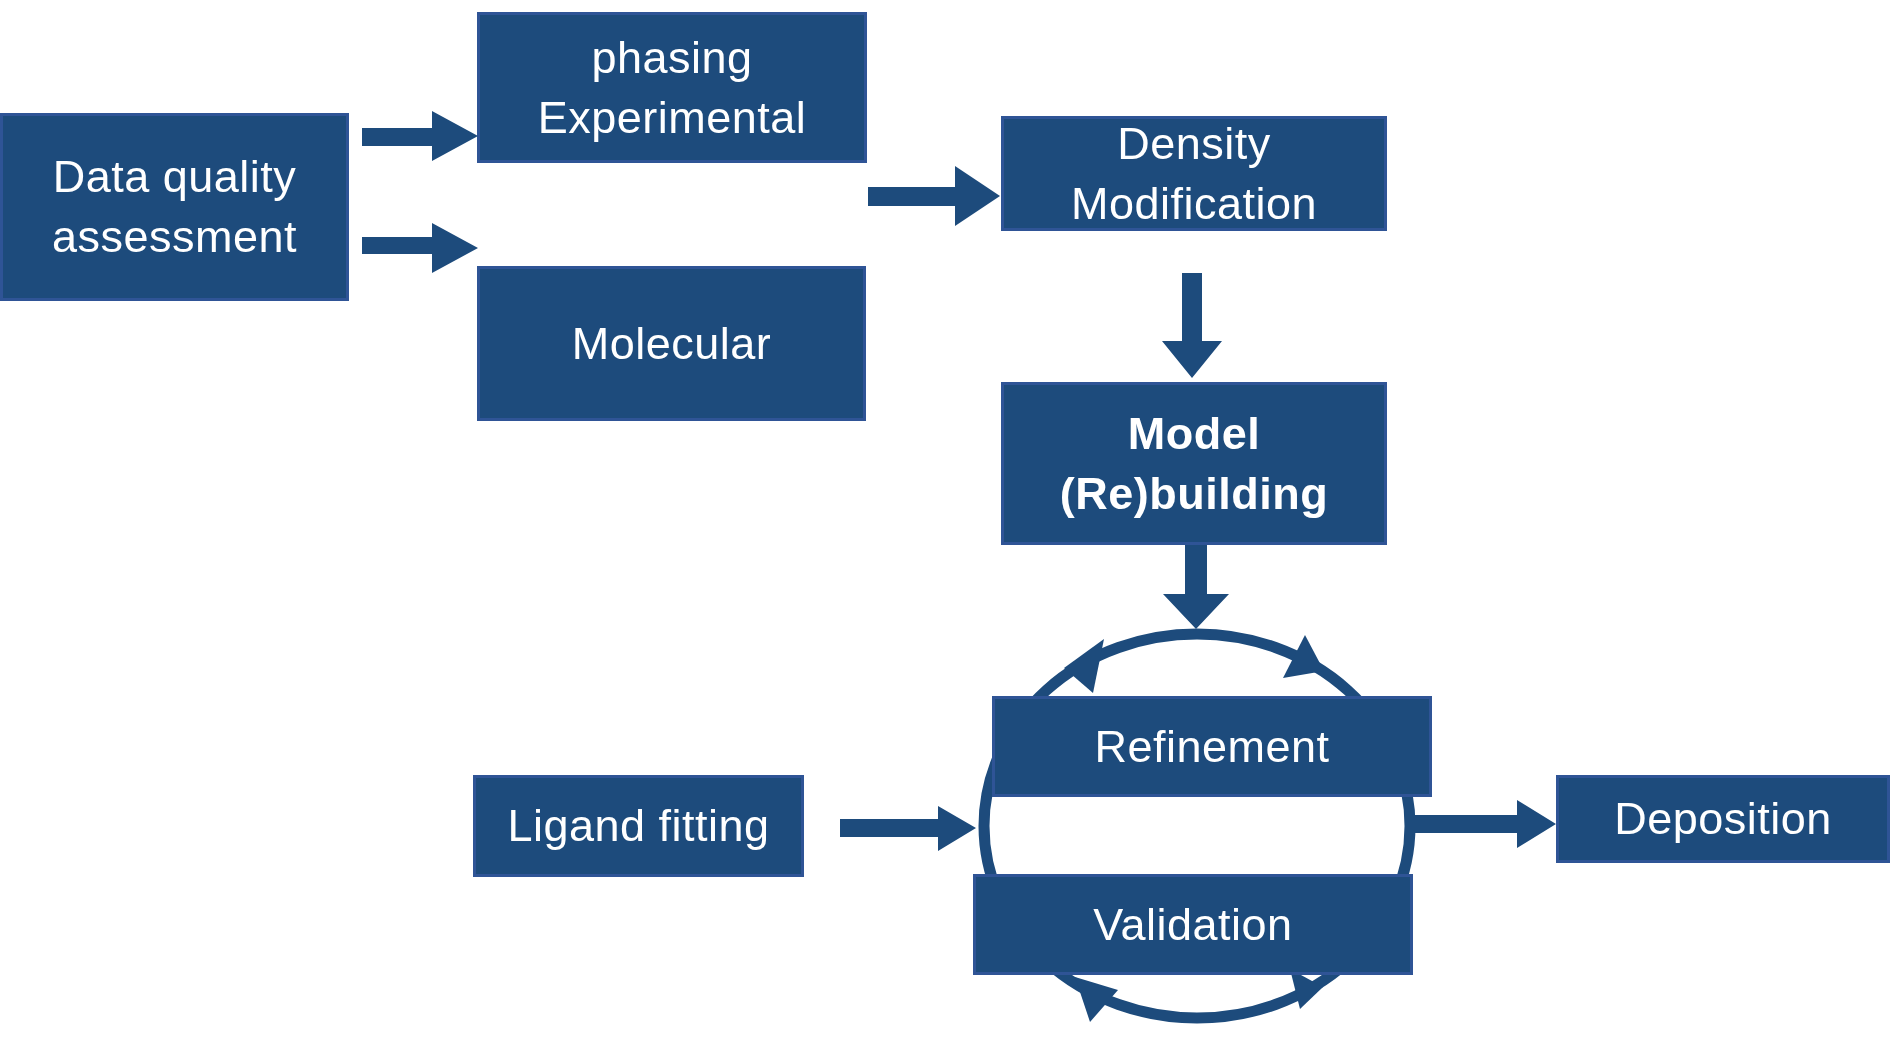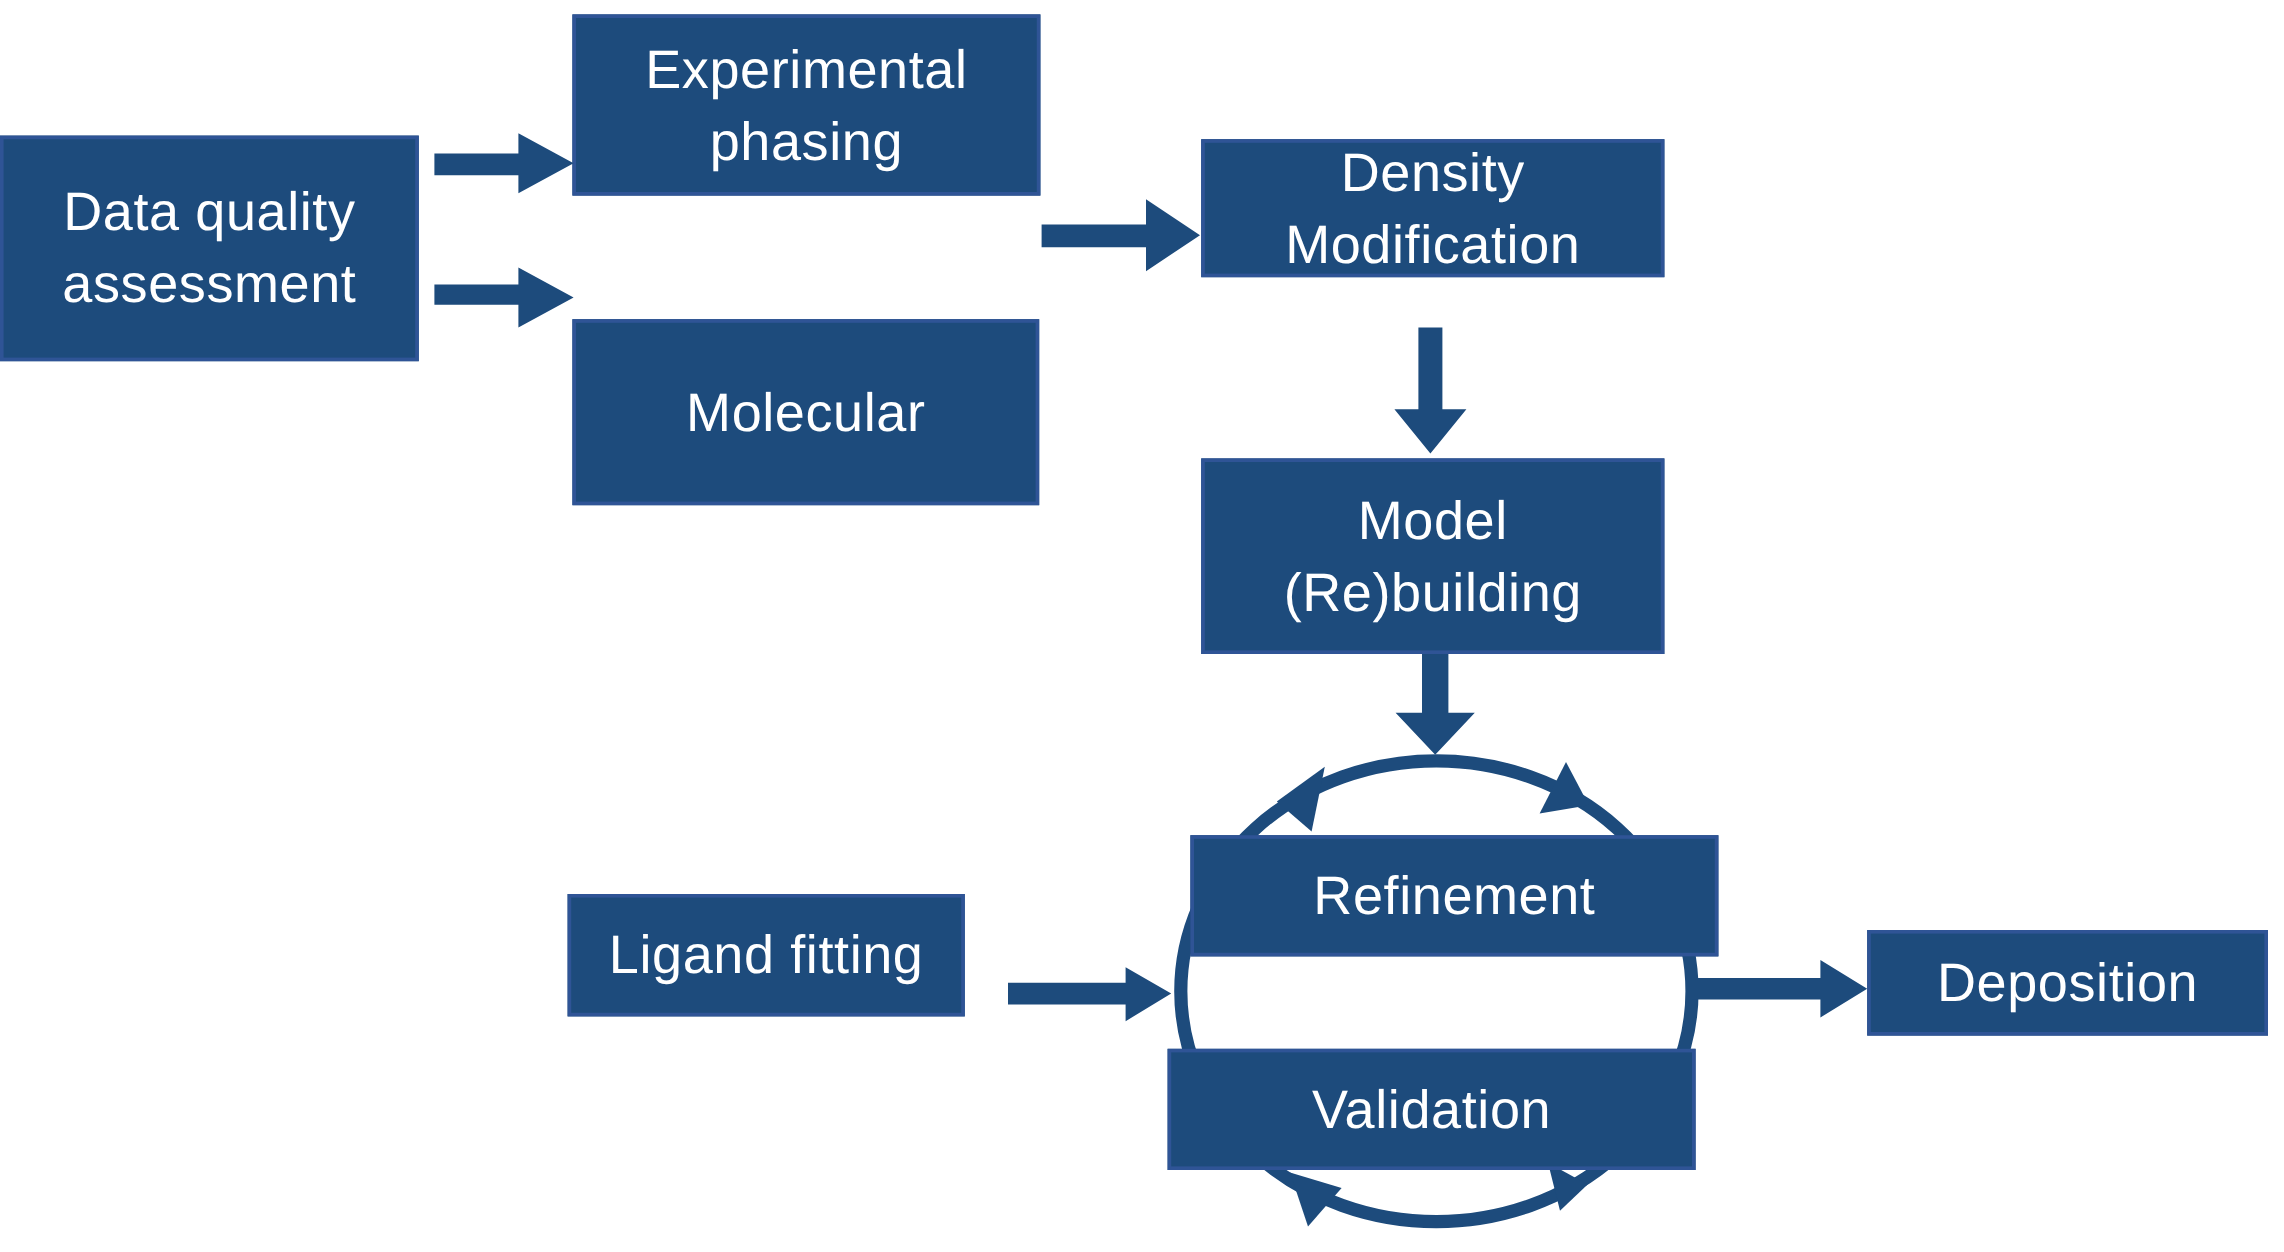--- a/index.html
+++ b/index.html
@@ -27,24 +27,24 @@
     letter-spacing:0.5px;
   }
   .flow-box span{display:block;white-space:nowrap;}
   .cycle-ring{fill:none;stroke:var(--ink);stroke-width:11px;}
   .arrow,.cycle-ah{fill:var(--ink);stroke:none;}
   
   #box-dqa{left:0;  top:113px; width:349px; height:188px;}
   #box-ep {left:477px; top:12px;  width:390px; height:151px;}
   #box-mr {left:477px; top:225px; width:389px; height:155px;margin-top:41px;}
   #box-dm {left:1001px;top:116px; width:386px; height:115px;}
-  #box-mb {left:1001px;top:382px; width:386px; height:163px;}
+  #box-mb {left:1001px;top:382px; width:386px; height:163px;font-weight:bold;}
   #box-rf {left:992px; top:696px; width:440px; height:101px;}
   #box-vl {left:973px; top:849px; width:440px; height:101px;margin-top:25px;}
-  #box-lf {left:473px; top:745px; width:331px; height:102px;}
+  #box-lf {left:473px; top:775px; width:331px; height:102px;}
   #box-dp {left:1556px;top:775px; width:334px; height:88px;}
 </style>
 </head>
 <body style="background: rgb(255, 255, 255);">
 
 <div id="stage">
 
   <svg id="cycle-layer" style="position:absolute;left:0;top:0;" width="1903" height="1043" viewBox="0 0 1903 1043" aria-hidden="true">
     <ellipse class="cycle-ring" cx="1197" cy="826" rx="213" ry="192"></ellipse>
     <polygon class="cycle-ah" points="1104,639 1064,668 1093,693"></polygon>
@@ -52,22 +52,22 @@
     <polygon class="cycle-ah" points="1090,1022 1075,977 1118,990"></polygon>
     <polygon class="cycle-ah" points="1290,969 1323,987 1300,1009"></polygon>
   </svg>
 
   <div class="flow-box" id="box-dqa">
     <span>Data quality</span>
     <span>assessment</span>
   </div>
 
   <div class="flow-box" id="box-ep">
+    <span>phasing</span>
     <span>Experimental</span>
-    <span>phasing</span>
   </div>
 
   <div class="flow-box" id="box-mr">
     <span>Molecular</span>
   </div>
 
   <div class="flow-box" id="box-dm">
     <span>Density</span>
     <span>Modification</span>
   </div>

